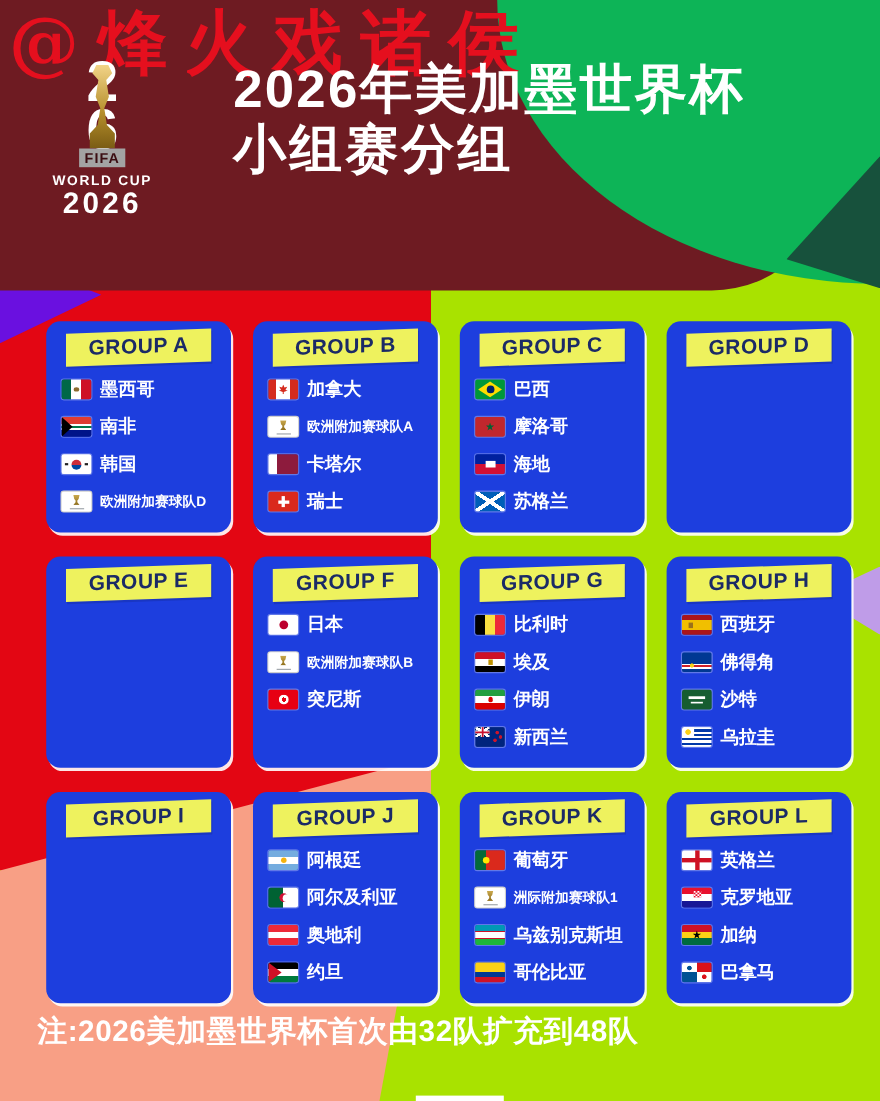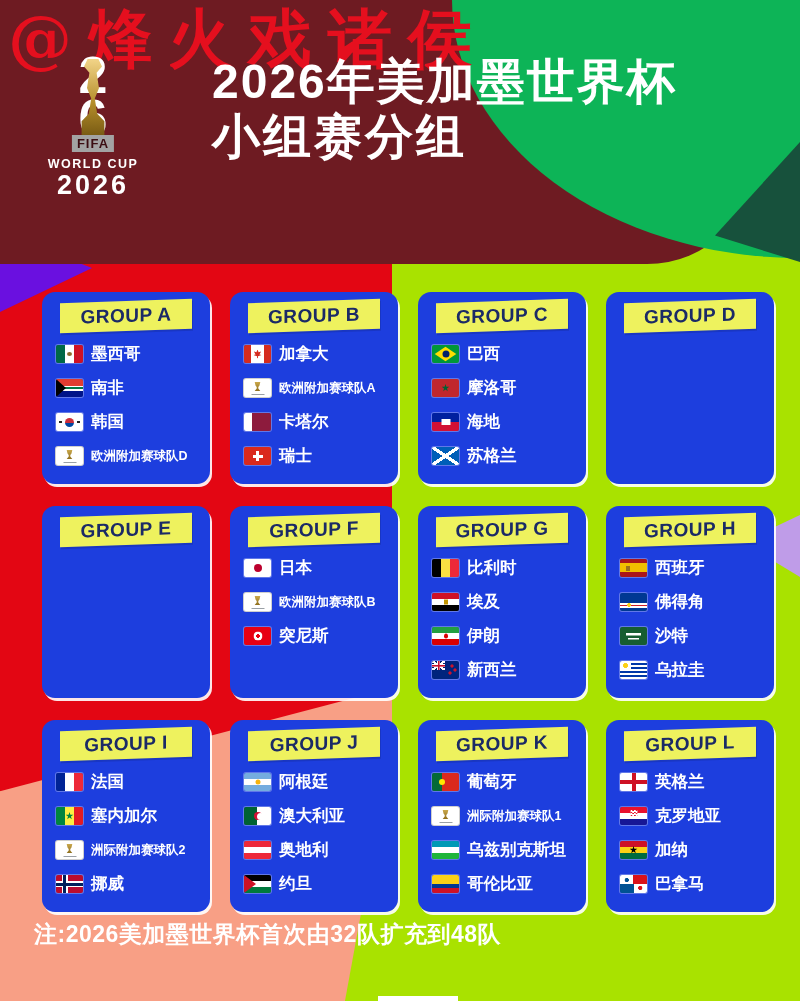--- a/index.html
+++ b/index.html
@@ -43,21 +43,21 @@
   .card{height:192px;background:#1d3ede;border-radius:13px;box-shadow:2px 3px 0 rgba(255,255,255,.9);
     padding:7px 8px 0;box-sizing:border-box;}
   .ghead{margin:2px 10px 0;background:#eef25e;height:30px;display:flex;align-items:center;justify-content:center;
     transform:skewY(-2deg);box-shadow:1px 2px 0 rgba(0,0,0,.12);}
   .ghead span{font-size:19px;font-weight:800;color:#1b2a66;letter-spacing:.5px;}
   .teams{margin:6px 2px 0 6px;}
   .team{display:flex;align-items:center;gap:8px;height:34px;}
   .tlabel{color:#fff;font-weight:700;font-size:16.5px;white-space:nowrap;}
   .tlabel.small{font-size:12.5px;}
   
-  .notes{position:absolute;left:34px;top:918px;color:#fff;font-weight:700;font-size:23px;line-height:1.42;letter-spacing:.5px;}
+  .notes{position:absolute;left:34px;top:918px;color:#fff;font-weight:700;font-size:27px;line-height:1.42;letter-spacing:.5px;}
   
   .flag{position:relative;width:27px;height:18px;border-radius:2px;flex:0 0 auto;overflow:hidden;
     box-shadow:0 0 0 1px rgba(255,255,255,.3);}
   .flag::before,.flag::after{content:"";position:absolute;}
   .flag-mexico{background:linear-gradient(90deg,#006847 0 33%,#fff 33% 67%,#ce1126 67%);}
   .flag-mexico::after{left:11px;top:7px;width:5px;height:4px;background:#8c6b2e;border-radius:50%;}
   .flag-south-africa{background:linear-gradient(180deg,#e03c31 0 38%,#fff 38% 45%,#007749 45% 58%,#fff 58% 64%,#001489 64%);}
   .flag-south-africa::after{left:0;top:0;width:0;height:0;border-left:10px solid #000;border-top:9px solid transparent;border-bottom:9px solid transparent;}
   .flag-south-korea{background:#fff;}
   .flag-south-korea::before{left:3px;top:8px;width:3px;height:2px;background:#222;box-shadow:18px 0 0 #222;}
@@ -344,52 +344,34 @@
             <span class="flag flag-uruguay"></span>
             <span class="tlabel">乌拉圭</span>
           </div>
         </div>
   </div>
 
   <div class="card">
     <div class="ghead">
       <span>GROUP I</span>
     </div>
-    <div class="teams">
-          <div class="team">
-            <span class="flag flag-france"></span>
-            <span class="tlabel">法国</span>
-          </div>
-          <div class="team">
-            <span class="flag flag-senegal"></span>
-            <span class="tlabel">塞内加尔</span>
-          </div>
-          <div class="team">
-            <span class="flag flag-playoff-badge"></span>
-            <span class="tlabel small">洲际附加赛球队2</span>
-          </div>
-          <div class="team">
-            <span class="flag flag-norway"></span>
-            <span class="tlabel">挪威</span>
-          </div>
-        </div>
   </div>
 
   <div class="card">
     <div class="ghead">
       <span>GROUP J</span>
     </div>
     <div class="teams">
           <div class="team">
             <span class="flag flag-argentina"></span>
             <span class="tlabel">阿根廷</span>
           </div>
           <div class="team">
             <span class="flag flag-algeria"></span>
-            <span class="tlabel">澳大利亚</span>
+            <span class="tlabel">阿尔及利亚</span>
           </div>
           <div class="team">
             <span class="flag flag-austria"></span>
             <span class="tlabel">奥地利</span>
           </div>
           <div class="team">
             <span class="flag flag-jordan"></span>
             <span class="tlabel">约旦</span>
           </div>
         </div>

